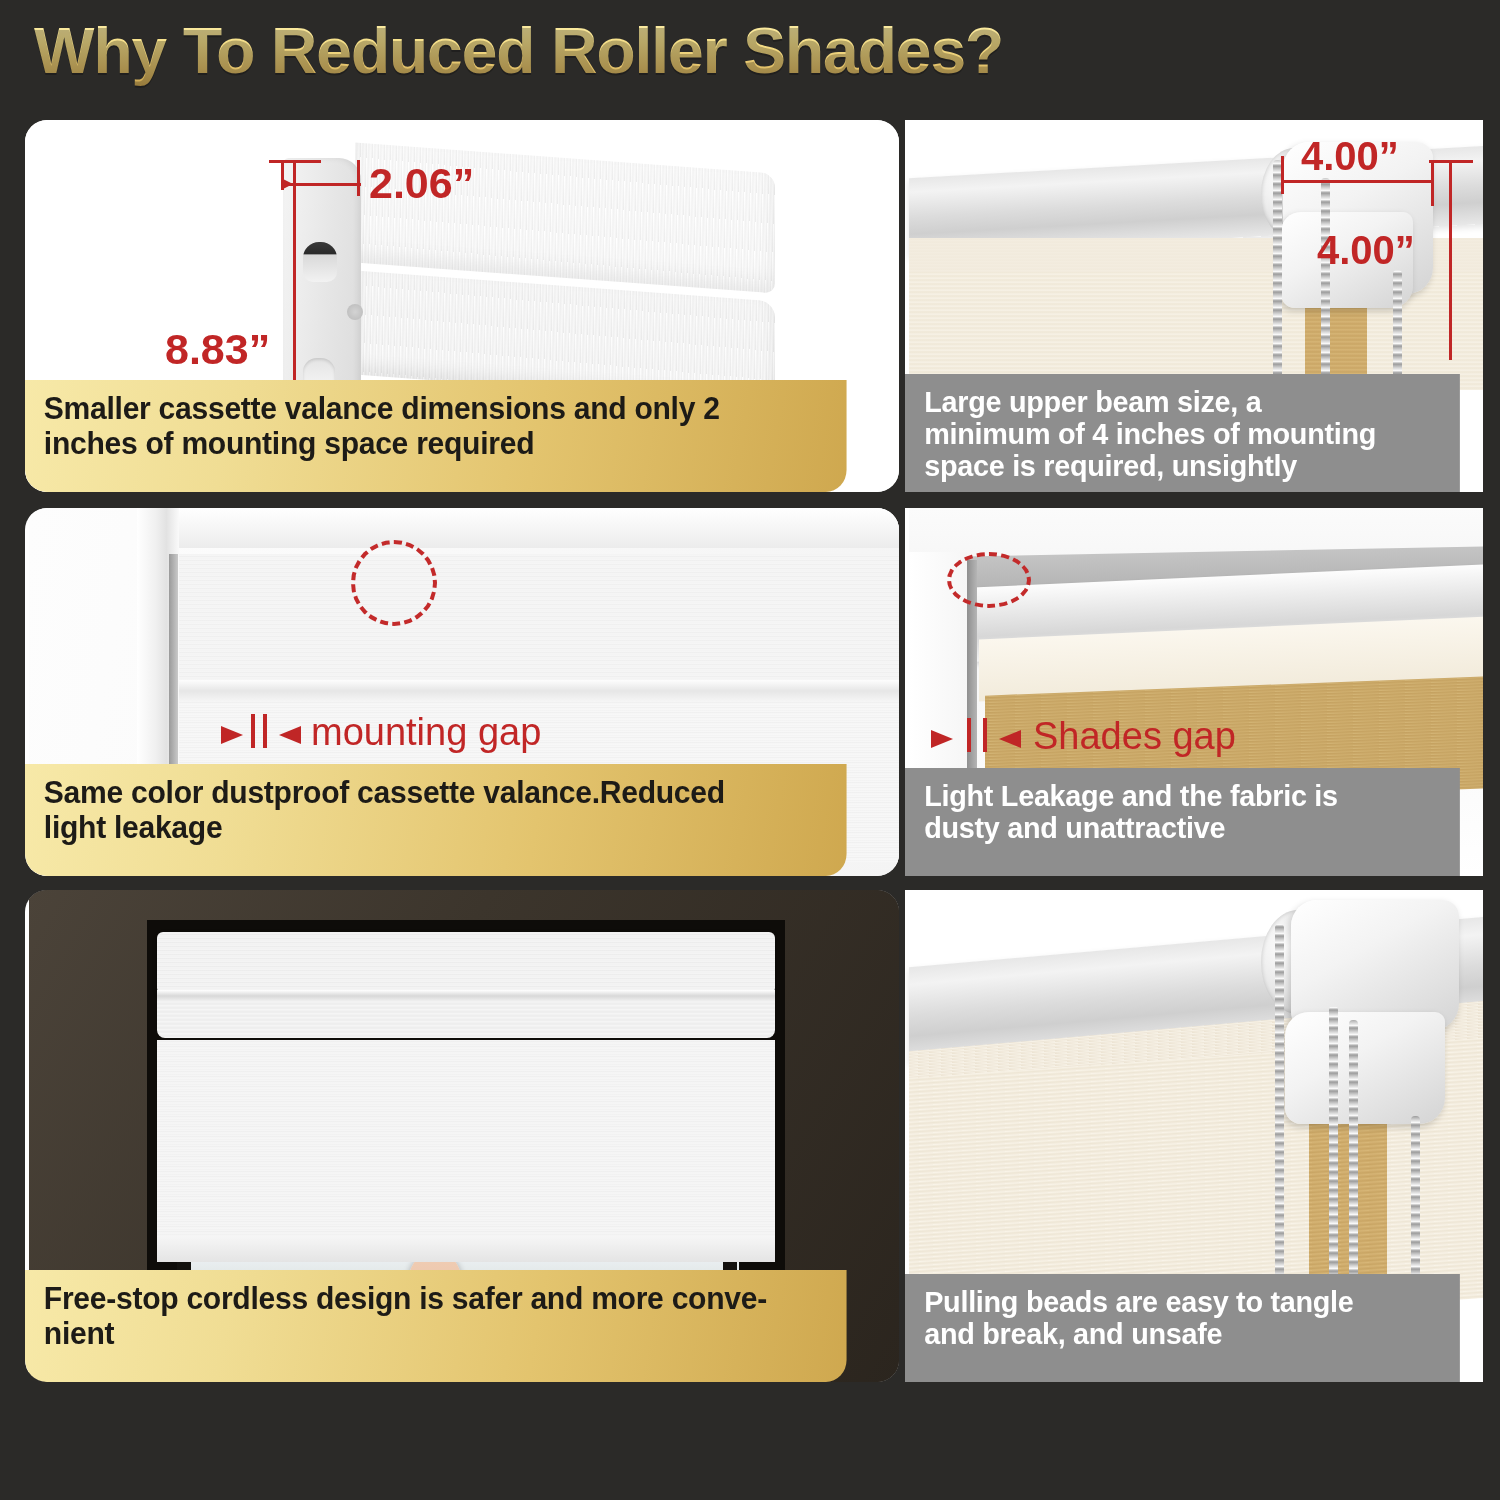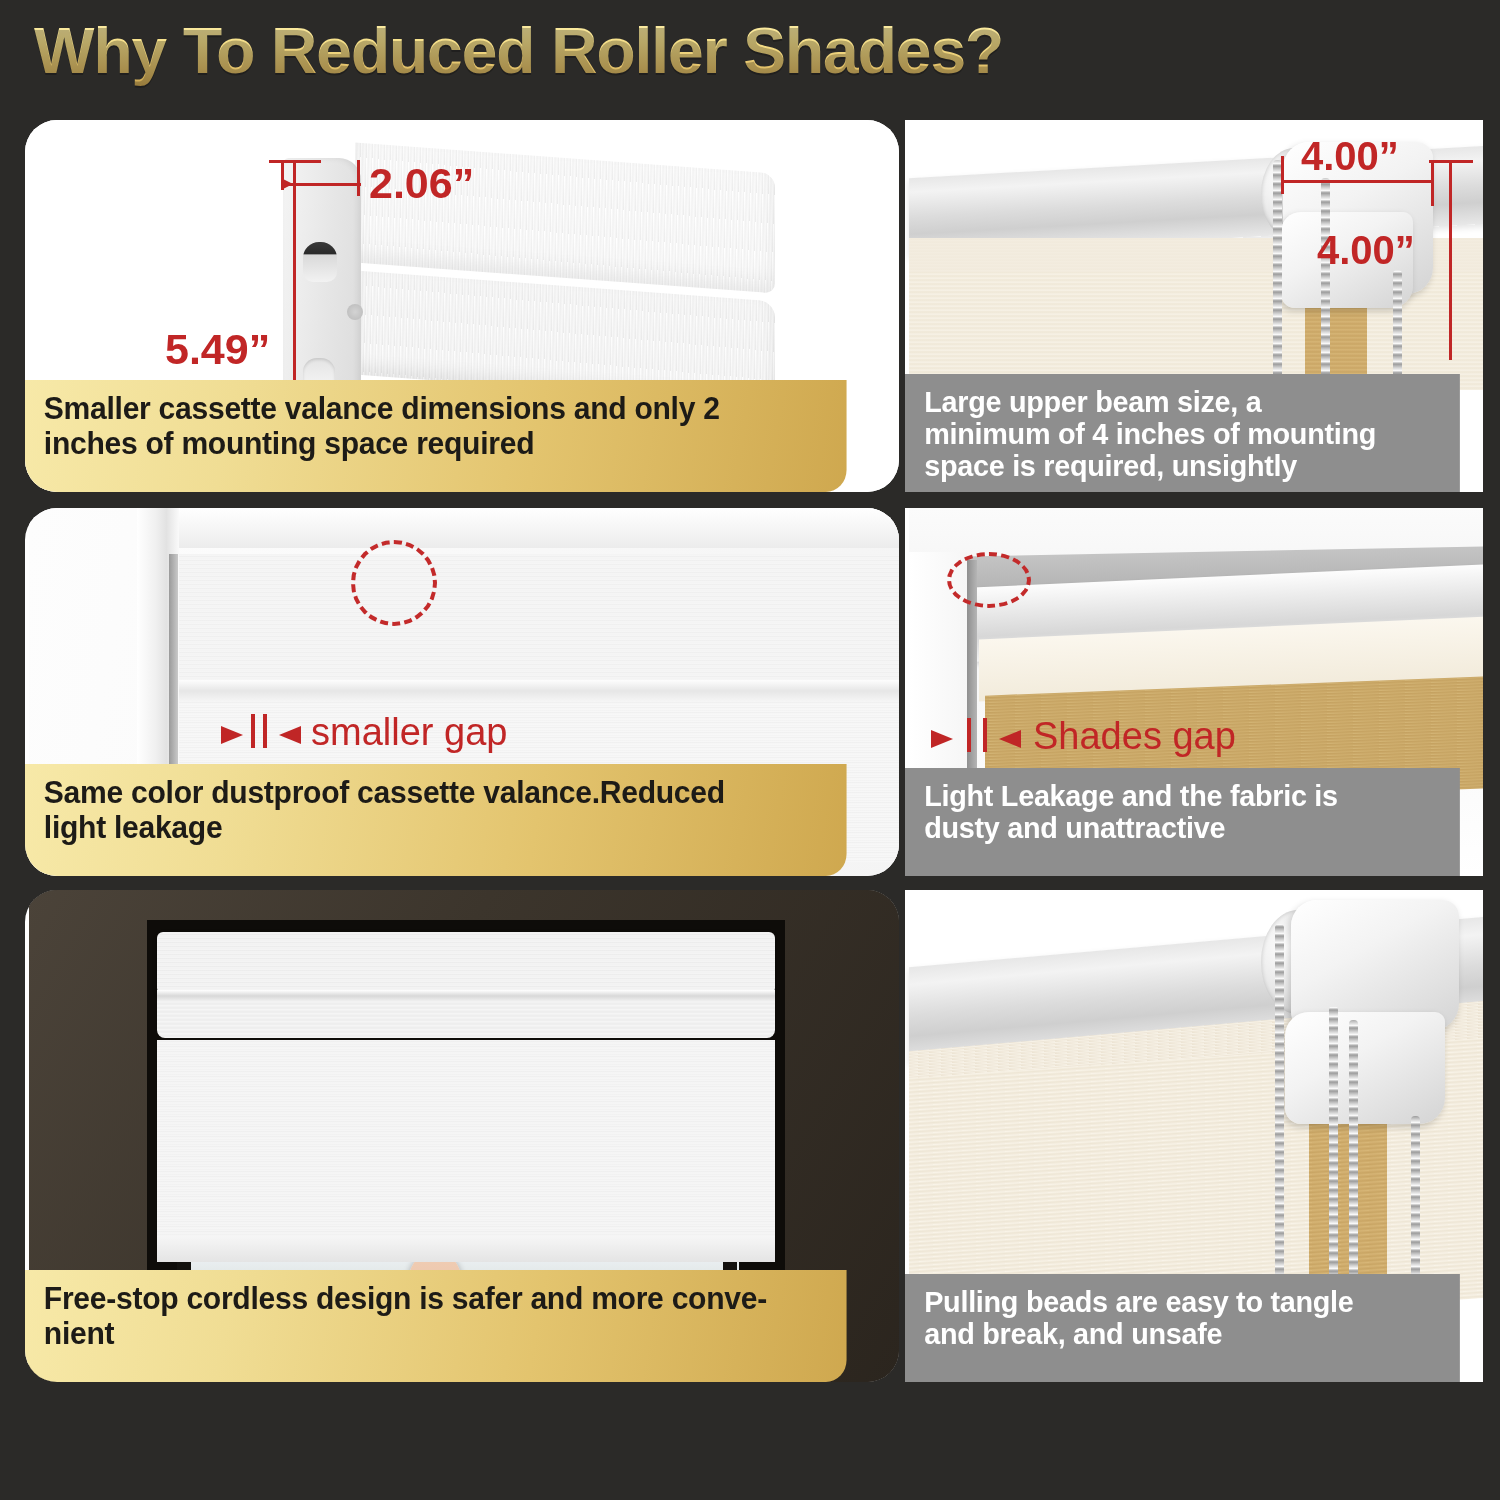--- a/index.html
+++ b/index.html
@@ -24,21 +24,21 @@
     color: transparent;
     -webkit-text-fill-color: transparent;
     text-shadow: 0 2px 0 rgba(0,0,0,0.25);
     white-space: nowrap;
   }
 
   
   .grid { position: absolute; left: 0; top: 0; width: 1500px; height: 1500px; }
 
   .panel { position: absolute; overflow: hidden; background: #ffffff; }
-  .panel.left  { left: 25px;  width: 874px; border-radius: 32px; }
+  .panel.left  { left: 25px;  width: 874px; border-radius: 22px; }
   .panel.right { left: 905px; width: 578px; border-radius: 0; }
 
   .row1 { top: 120px;  height: 372px; }
   .row2 { top: 508px;  height: 368px; }
   .row3 { top: 890px;  height: 492px; }
 
   .photo { position: absolute; left: 4px; top: 0; width: 100%; height: 100%; }
 
   
   .caption {
@@ -297,21 +297,21 @@
 
       <div class="dimline" style="left:256px; top:40px; width:3px; height:30px;"></div>
       <div class="dimline" style="left:332px; top:40px; width:3px; height:36px;"></div>
       <div class="dimline" style="left:256px; top:63px; width:80px; height:3px;"></div>
       <div style="position:absolute;left:256px;top:58px;width:0;height:0;border-top:6px solid transparent;border-bottom:6px solid transparent;border-left:12px solid #c02626;"></div>
       <div class="dimtext" style="left:344px; top:39px; font-size:43px;">2.06”</div>
 
       <div class="dimline" style="left:268px; top:40px; width:3px; height:292px;"></div>
       <div class="dimline" style="left:244px; top:40px; width:52px; height:3px;"></div>
       <div class="dimline" style="left:244px; top:329px; width:52px; height:3px;"></div>
-      <div class="dimtext" style="left:140px; top:205px; font-size:43px;">5.49”</div>
+      <div class="dimtext" style="left:140px; top:205px; font-size:43px;">8.83”</div>
     </div>
 
     <div class="caption gold cap-h-130">
       <span class="cap-line">Smaller cassette valance dimensions and only 2</span>
       <span class="cap-line">inches of mounting space required</span>
     </div>
   </div>
 
   <div class="panel right row1">
     <div class="photo" style="background:#ffffff;">
@@ -353,21 +353,21 @@
       <div class="wf-gapbar"></div>
       <div class="wf-sh1"></div>
       <div class="wf-rail"></div>
       <div class="wf-sh2"></div>
       <div class="dashcircle" style="left:322px; top:32px; width:86px; height:86px;"></div>
 
       <div style="position:absolute;left:192px;top:218px;width:0;height:0;border-top:9px solid transparent;border-bottom:9px solid transparent;border-left:22px solid #c02626;"></div>
       <div class="dimline" style="left:222px; top:206px; width:4px; height:34px;"></div>
       <div class="dimline" style="left:234px; top:206px; width:4px; height:34px;"></div>
       <div style="position:absolute;left:250px;top:218px;width:0;height:0;border-top:9px solid transparent;border-bottom:9px solid transparent;border-right:22px solid #c02626;"></div>
-      <div class="dimtext" style="left:282px; top:203px; font-size:38px; font-weight:normal;">smaller gap</div>
+      <div class="dimtext" style="left:282px; top:203px; font-size:38px; font-weight:normal;">mounting gap</div>
     </div>
 
     <div class="caption gold cap-h-130">
       <span class="cap-line">Same color dustproof cassette valance.Reduced</span>
       <span class="cap-line">light leakage</span>
     </div>
   </div>
 
   <div class="panel right row2">
     <div class="photo">

